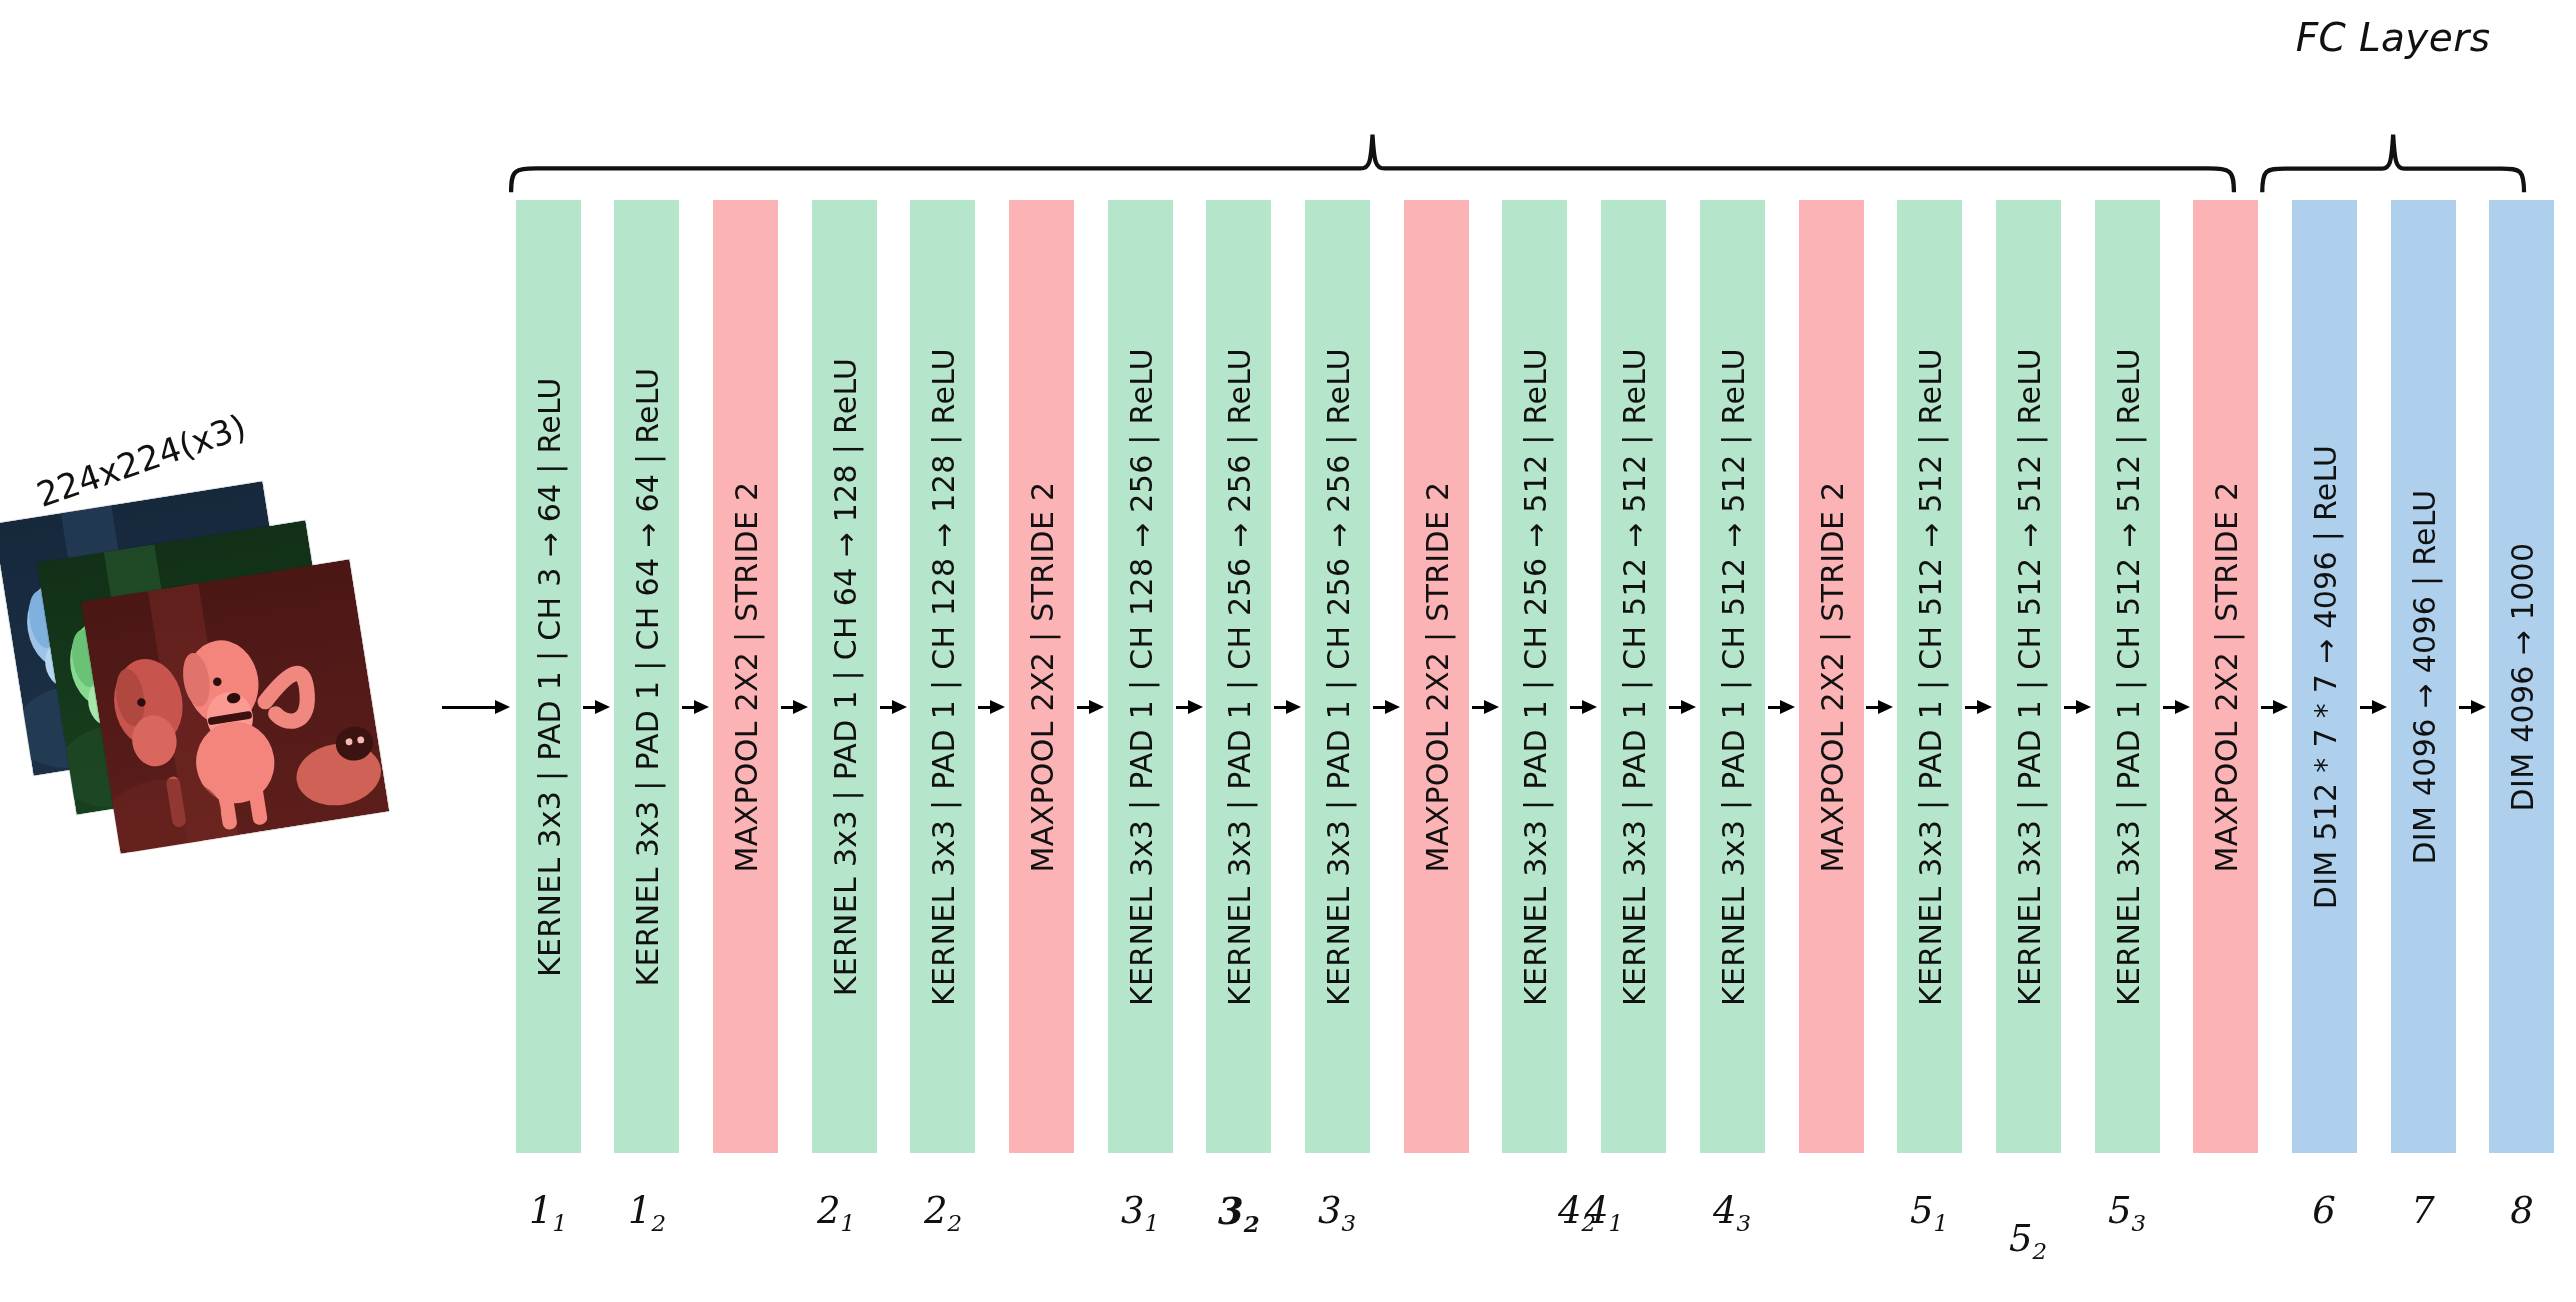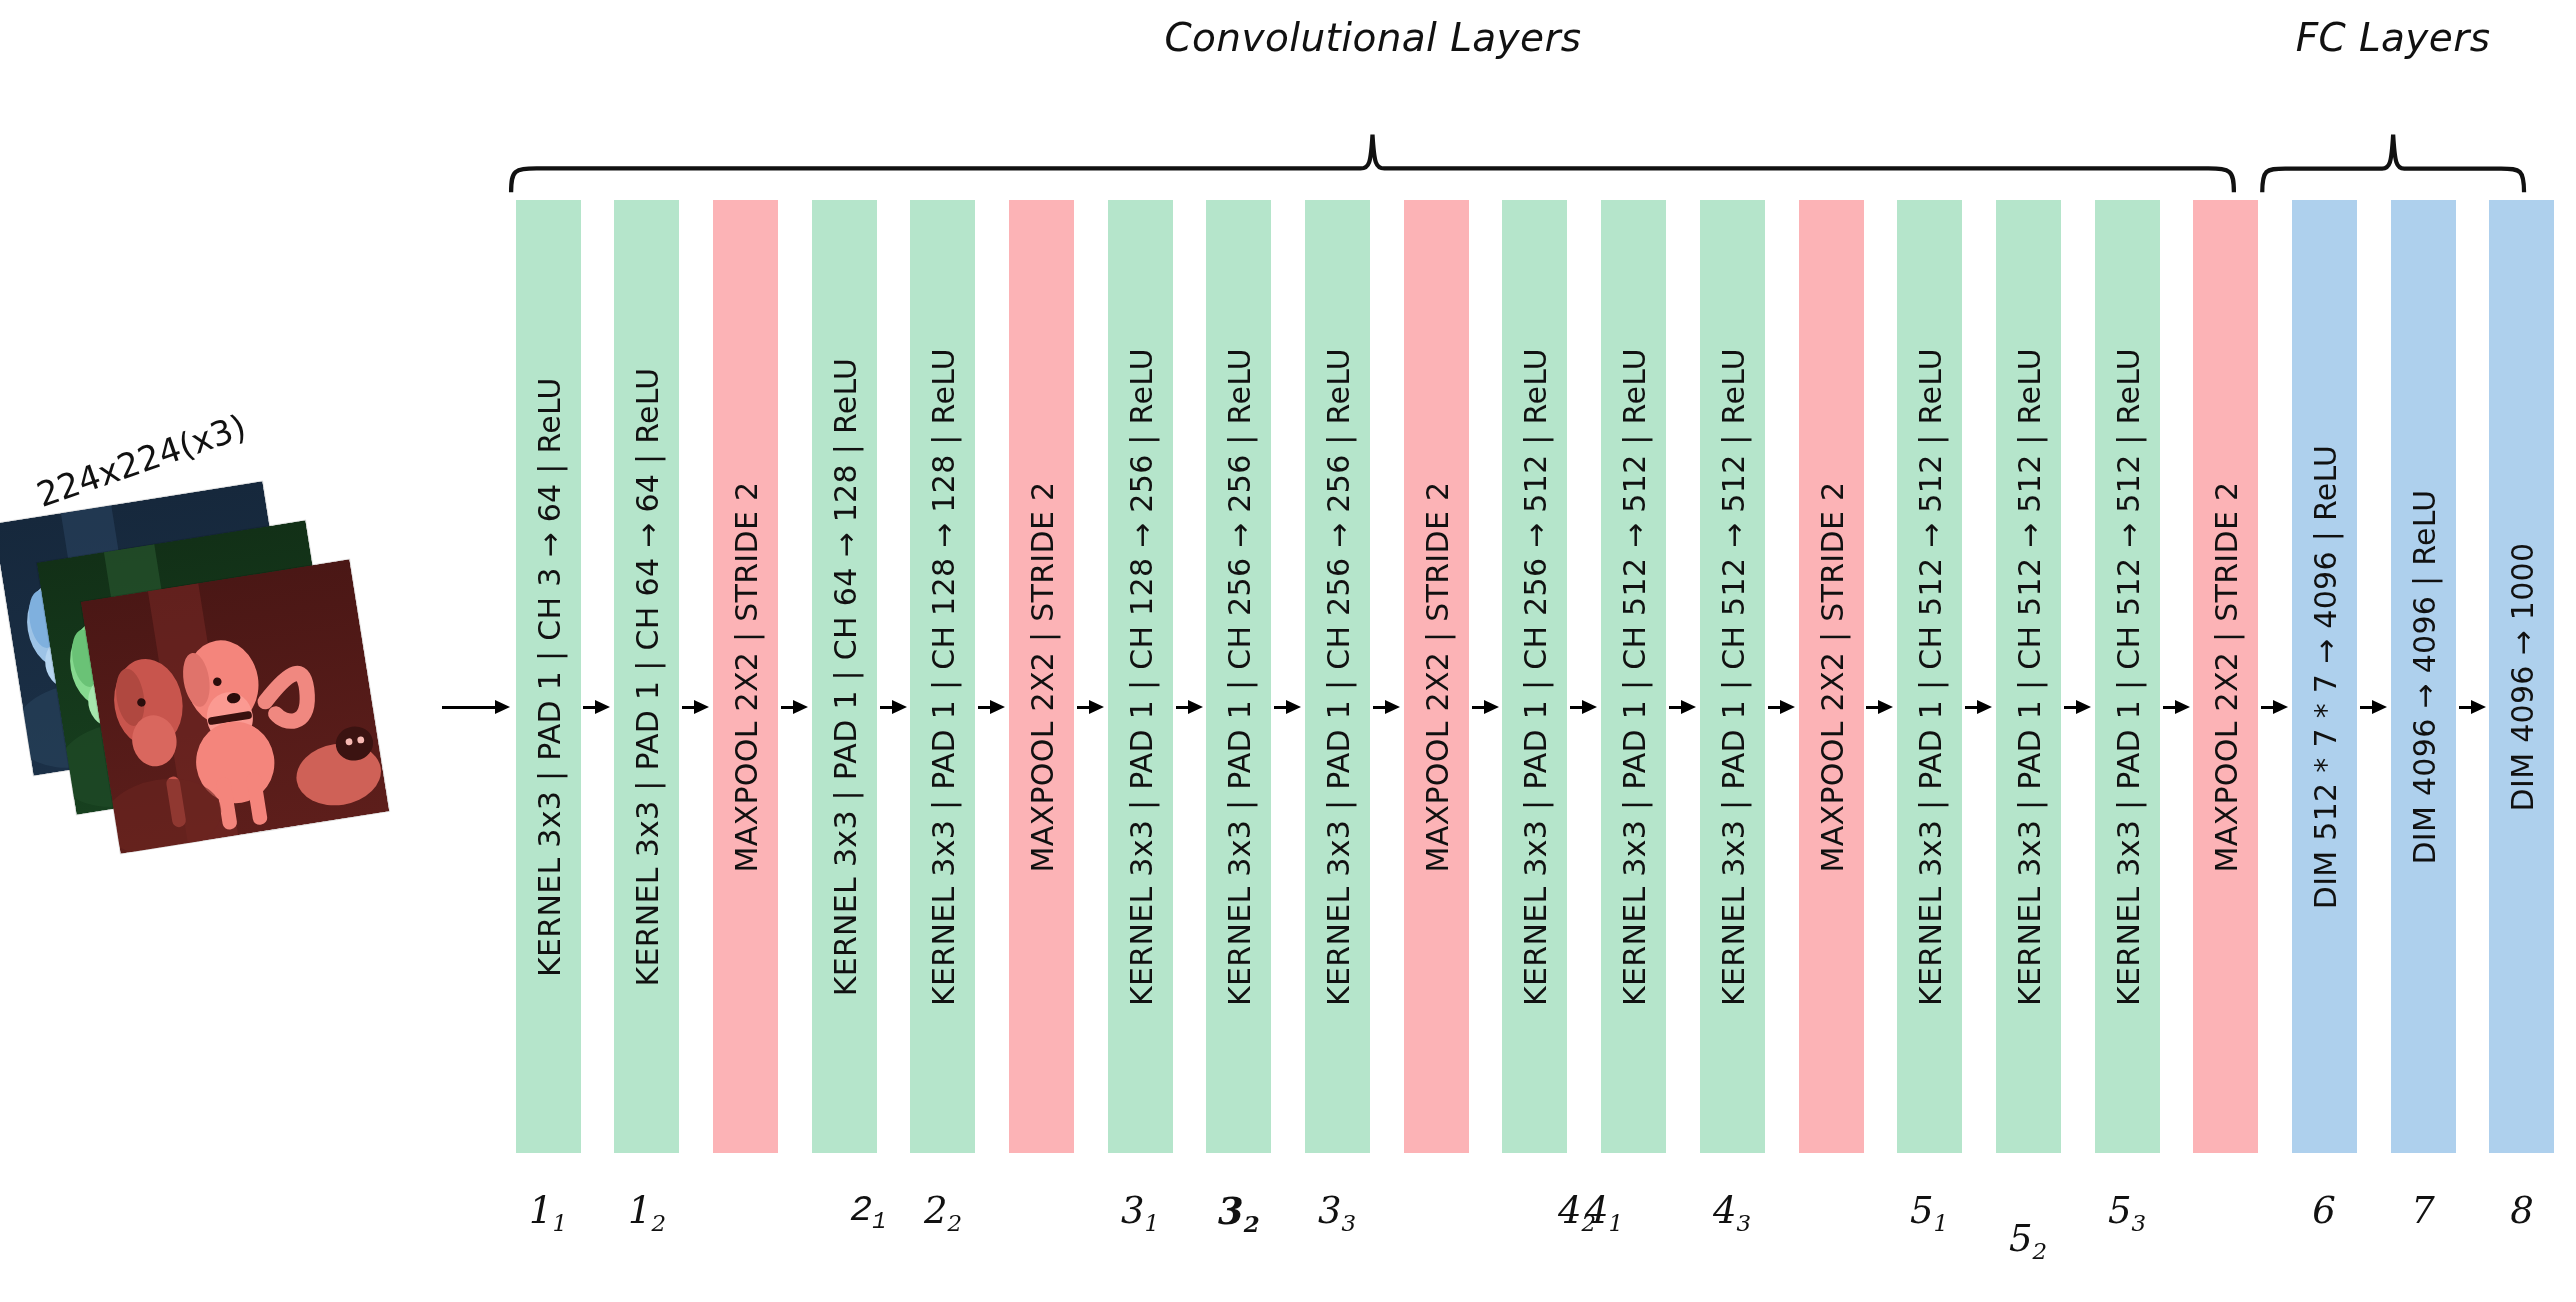--- a/index.html
+++ b/index.html
@@ -58,21 +58,20 @@
   <svg class="brace" style="left:506px;top:126px;" width="1733" height="68" viewBox="0 0 2040 80">
     <path d="M6,78 C6,52 10,50 36,50 L1006,50 C1016,50 1018,44 1020,10
              C1022,44 1024,50 1034,50 L2004,50 C2030,50 2034,52 2034,78" fill="none" stroke="#111" stroke-width="5"></path>
   </svg>
 
   <svg class="brace" style="left:2258px;top:126px;" width="272" height="68" viewBox="0 0 320 80">
     <path d="M5,78 C5,52 9,50 32,50 L146,50 C155,50 157,44 159,10
              C161,44 163,50 172,50 L286,50 C309,50 313,52 313,78" fill="none" stroke="#111" stroke-width="5"></path>
   </svg>
 
-  <div class="brace-title" style="left:1373px;top:15.3px;">Convolutional Layers</div>
   <div class="brace-title" style="left:2393px;top:15.3px;">FC Layers</div>
 
   <div class="lbl-input">224x224(x3)</div>
 
   <div id="imgstack">
 
     <div class="chan" style="left:5.1px;top:0px;transform:rotate(-9deg);">
       <svg class="scene" viewBox="0 0 320 300" preserveAspectRatio="none">
         <defs>
           <linearGradient id="bgB" x1="0" y1="0" x2="0" y2="1">
@@ -184,21 +183,21 @@
         <div class="head" style="left: 12px;"></div>
       </div>
       <div class="col" style="left: 812px;">
         <div class="bar green"></div>
         <div class="txt">KERNEL 3x3 | PAD 1 | CH 64 → 128 | ReLU</div>
       </div>
       <div class="arrow" style="left: 880px; width: 27px;">
         <div class="shaft" style="width: 12px;"></div>
         <div class="head" style="left: 12px;"></div>
       </div>
-      <div class="idx" style="left: 868px; font-family: Liberation Mono, monospace;"><span>2</span><sub>1</sub></div>
+      <div class="idx" style="left: 836px;"><span>2</span><sub>1</sub></div>
       <div class="col" style="left: 910px;">
         <div class="bar green"></div>
         <div class="txt">KERNEL 3x3 | PAD 1 | CH 128 → 128 | ReLU</div>
       </div>
       <div class="arrow" style="left: 978px; width: 27px;">
         <div class="shaft" style="width: 12px;"></div>
         <div class="head" style="left: 12px;"></div>
       </div>
       <div class="idx" style="left: 943px;"><span>2</span><sub>2</sub></div>
       <div class="col" style="left: 1009px;">

